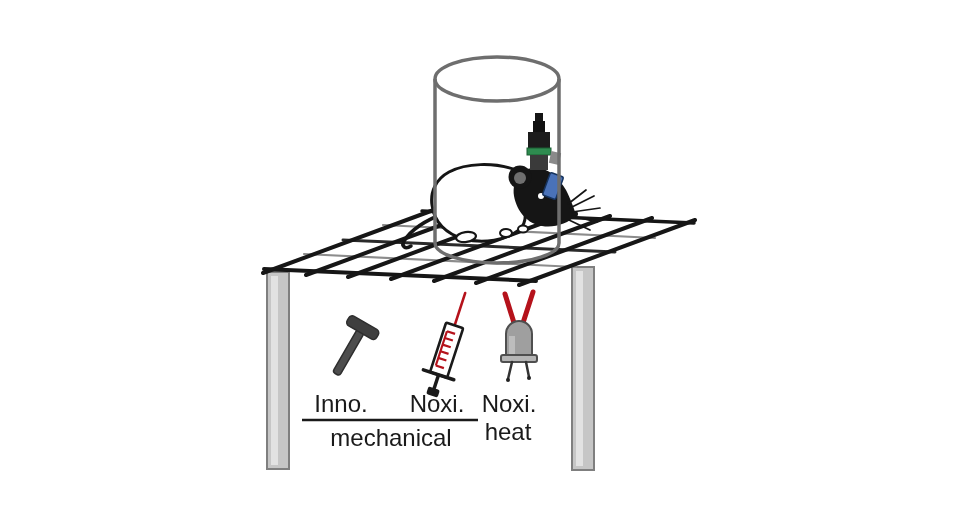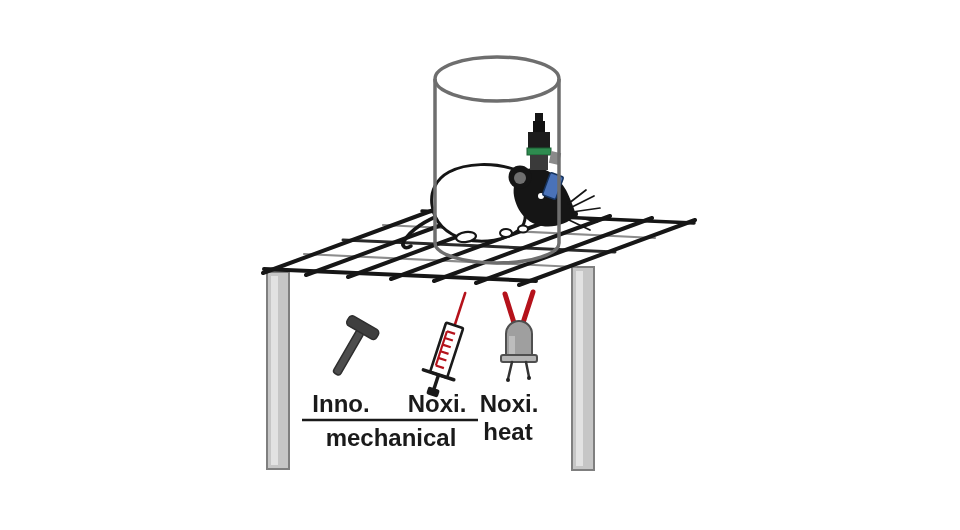--- a/index.html
+++ b/index.html
@@ -2,21 +2,20 @@
 <html><head>
 <meta charset="utf-8">
 <style>
   html,body{margin:0;padding:0;background:#ffffff;}
   .stage{
     position:relative;
     width:960px;height:530px;
     background:#ffffff;
     overflow:hidden;
     font-family:"Liberation Sans", sans-serif;
-    font-weight:bold;
   }
   svg{display:block;}
   text.fig-label{
     font-family:"Liberation Sans", sans-serif;
     font-size:24px;
     fill:#1a1a1a;
   }
 </style>
 </head>
 <body>

